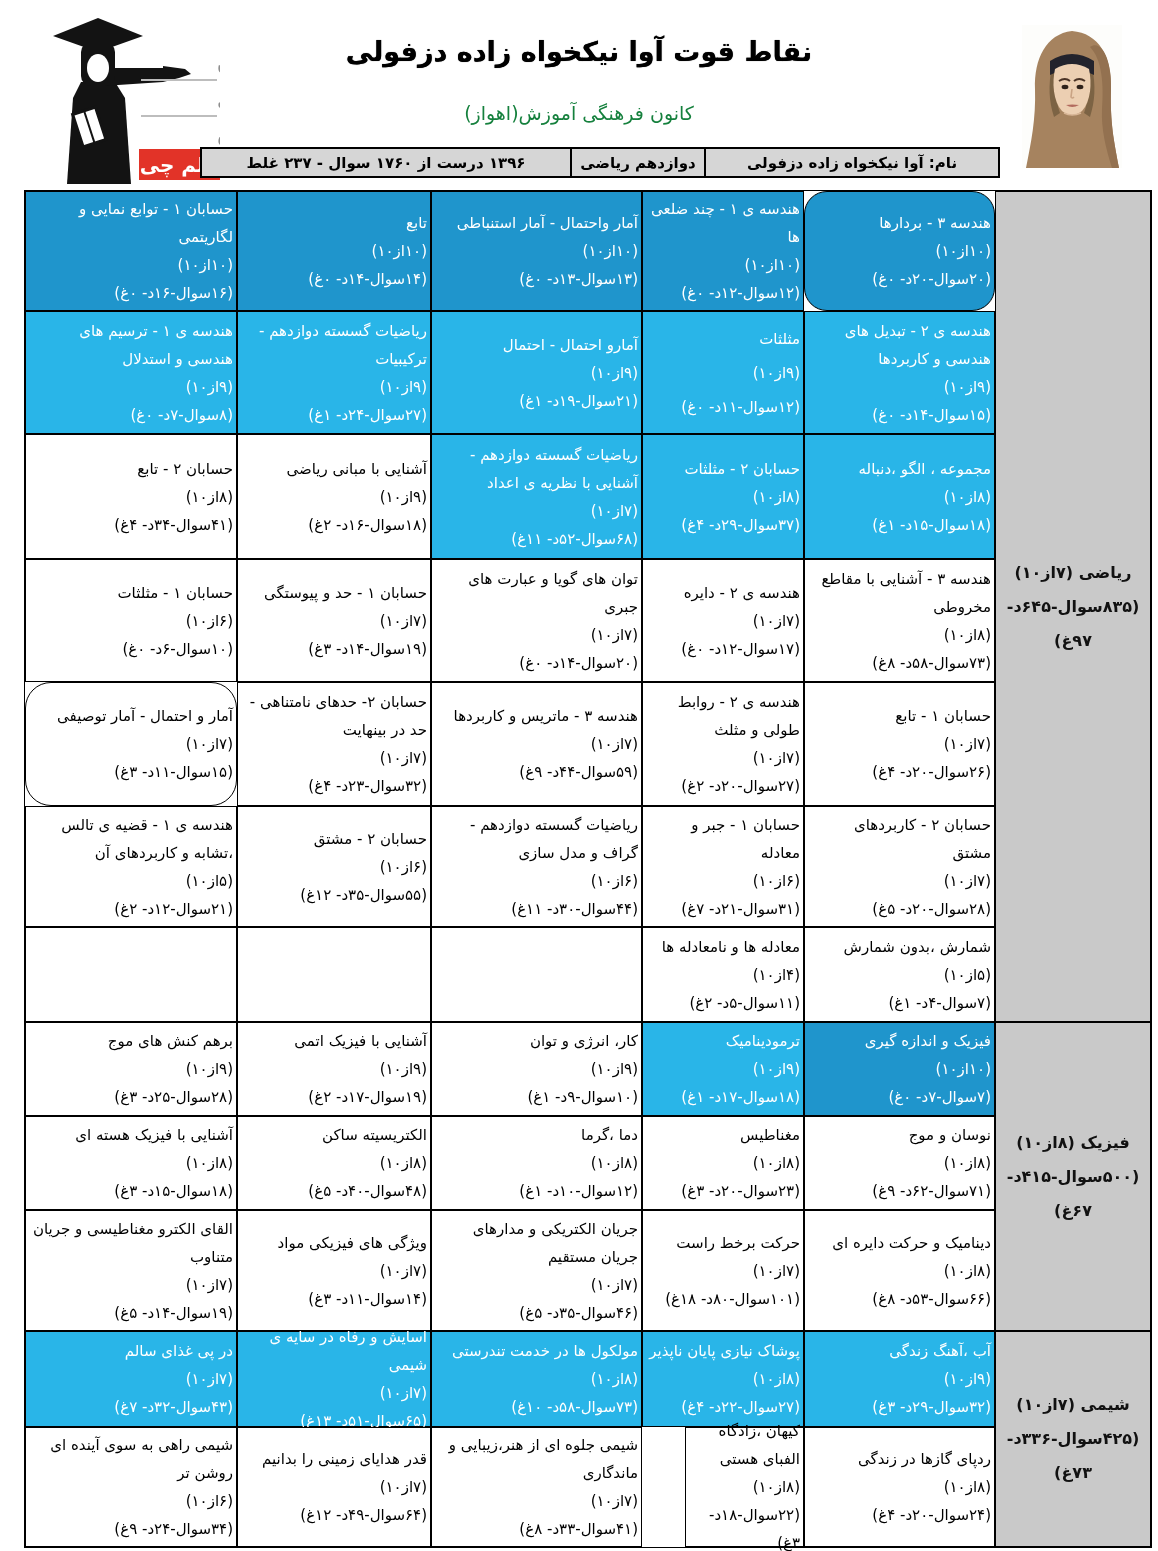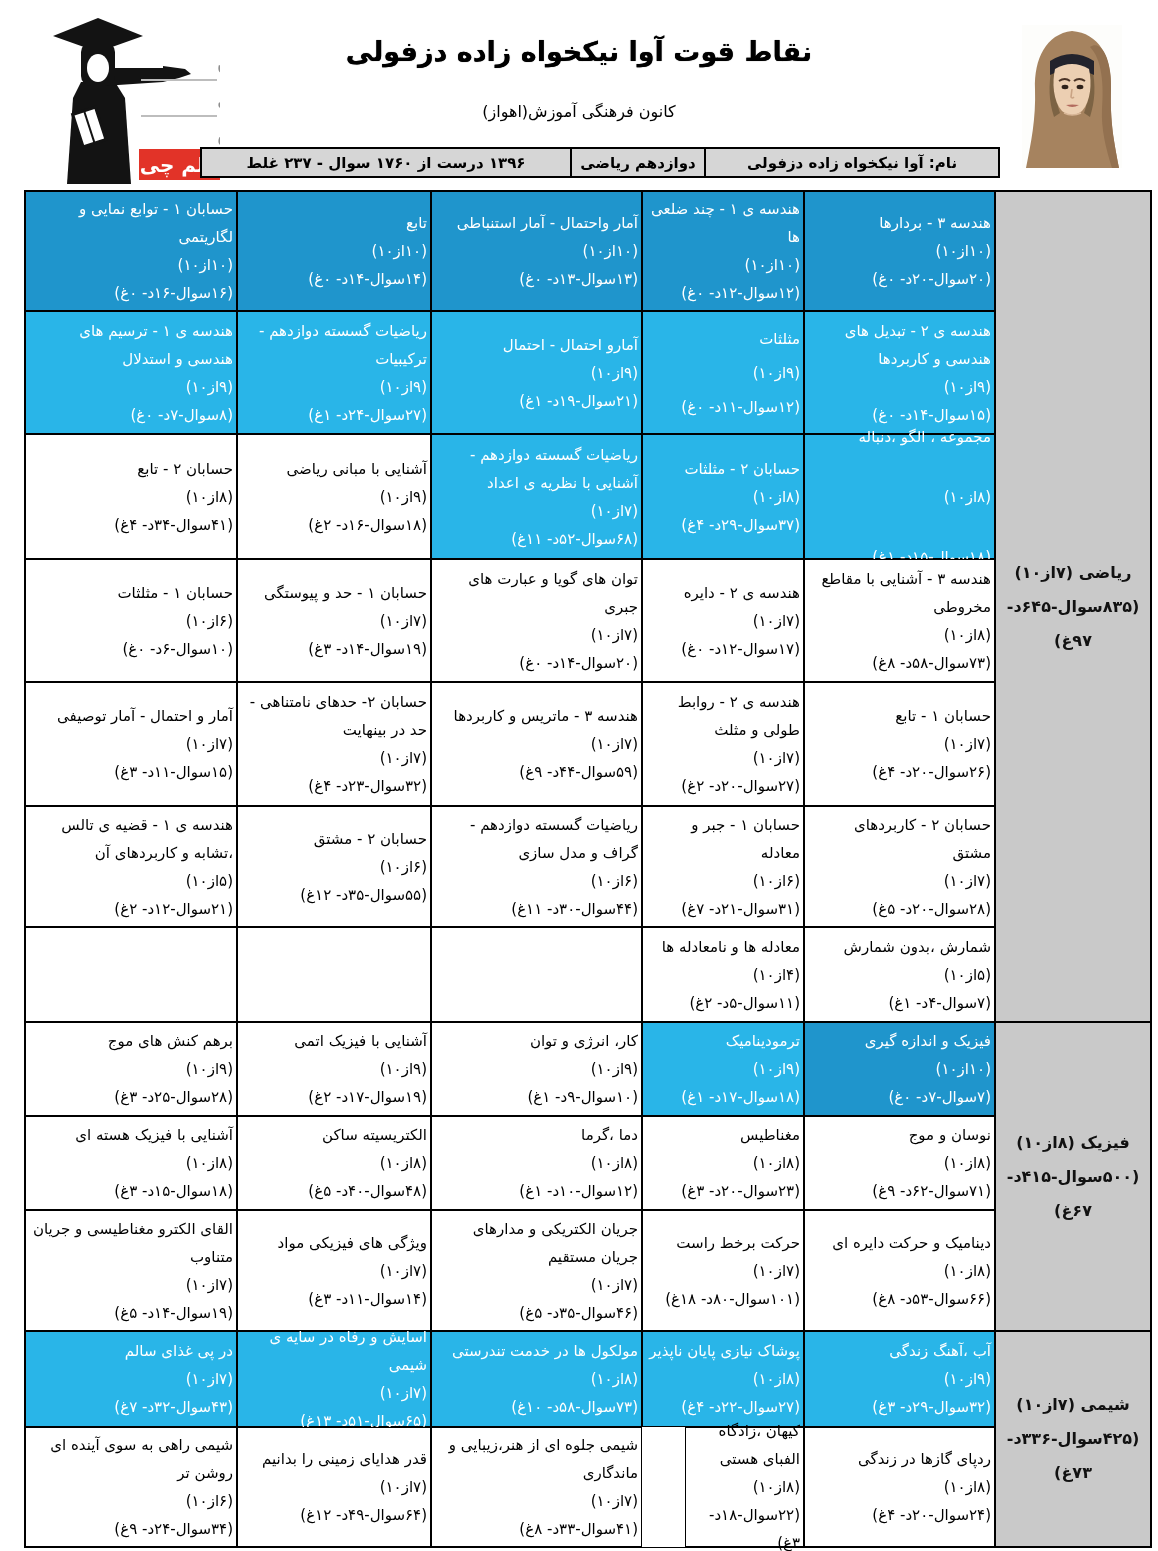--- a/index.html
+++ b/index.html
@@ -2,21 +2,21 @@
 <html lang="fa" dir="rtl"><head>
 <meta charset="utf-8">
 <style>
   html,body{margin:0;padding:0;background:#fff;}
   body{width:1158px;height:1551px;position:relative;overflow:hidden;
        font-family:"DejaVu Sans",sans-serif;}
   
   .page-title{position:absolute;top:36px;right:0;left:0;text-align:center;
     font-size:27px;font-weight:bold;color:#000;text-shadow:0 0 0.7px #000;}
   .page-subtitle{position:absolute;top:102px;right:0;left:0;text-align:center;
-    font-size:16px;color:#000000;}
+    font-size:19px;color:#15803d;}
   .info-bar{position:absolute;top:147px;left:200px;width:800px;height:31px;
     display:flex;direction:rtl;background:#d6d6d6;border:2px solid #000;box-sizing:border-box;}
   .info-cell{display:flex;align-items:center;justify-content:center;
     font-size:15px;font-weight:bold;color:#000;box-sizing:border-box;}
   .info-cell + .info-cell{border-right:2px solid #000;}
   .info-name{width:292px;text-align:right;} .info-grade{width:134px;} .info-stats{width:370px;text-align:center;}
   
   .logo{position:absolute;top:6px;left:45px;width:175px;height:178px;}
   
   .photo{position:absolute;top:25px;left:1022px;width:100px;height:143px;}
@@ -104,21 +104,21 @@
   <div class="info-cell info-grade">دوازدهم ریاضی</div>
   <div class="info-cell info-stats">۱۳۹۶ درست از ۱۷۶۰ سوال - ۲۳۷ غلط</div>
 </div>
 
 <div class="grid">
     <div class="side-label" style="grid-area: 1 / 1 / span 7;">
       <div>ریاضی (۷از۱۰)</div>
       <div>(۸۳۵سوال-۶۴۵د-</div>
       <div>۹۷غ)</div>
     </div>
-    <div class="cell dark" style="grid-area: 1 / 2;">
+    <div class="cell dark" style="grid-area: 1 / 2; border-radius: 23px;">
       <div class="t">هندسه ۳ - بردارها</div>
       <div class="t">(۱۰از۱۰)</div>
       <div class="t">(۲۰سوال-۲۰د- ۰غ)</div>
     </div>
     <div class="cell dark" style="grid-area: 1 / 3;">
       <div class="t">هندسه ی ۱ - چند ضلعی ها</div>
       <div class="t">(۱۰از۱۰)</div>
       <div class="t">(۱۲سوال-۱۲د- ۰غ)</div>
     </div>
     <div class="cell dark" style="grid-area: 1 / 4;">
@@ -154,21 +154,21 @@
     <div class="cell light" style="grid-area: 2 / 5;">
       <div class="t">ریاضیات گسسته دوازدهم - ترکیبیات</div>
       <div class="t">(۹از۱۰)</div>
       <div class="t">(۲۷سوال-۲۴د- ۱غ)</div>
     </div>
     <div class="cell light" style="grid-area: 2 / 6;">
       <div class="t">هندسه ی ۱ - ترسیم های هندسی و استدلال</div>
       <div class="t">(۹از۱۰)</div>
       <div class="t">(۸سوال-۷د- ۰غ)</div>
     </div>
-    <div class="cell light" style="grid-area: 3 / 2; gap: 32px;">
+    <div class="cell light" style="grid-area: 3 / 2;">
       <div class="t">مجموعه ، الگو ،دنباله</div>
       <div class="t">(۸از۱۰)</div>
       <div class="t">(۱۸سوال-۱۵د- ۱غ)</div>
     </div>
     <div class="cell light" style="grid-area: 3 / 3;">
       <div class="t">حسابان ۲ - مثلثات</div>
       <div class="t">(۸از۱۰)</div>
       <div class="t">(۳۷سوال-۲۹د- ۴غ)</div>
     </div>
     <div class="cell light" style="grid-area: 3 / 4;">
@@ -224,21 +224,21 @@
     <div class="cell white" style="grid-area: 5 / 4;">
       <div class="t">هندسه ۳ - ماتریس و کاربردها</div>
       <div class="t">(۷از۱۰)</div>
       <div class="t">(۵۹سوال-۴۴د- ۹غ)</div>
     </div>
     <div class="cell white" style="grid-area: 5 / 5;">
       <div class="t">حسابان ۲- حدهای نامتناهی - حد در بینهایت</div>
       <div class="t">(۷از۱۰)</div>
       <div class="t">(۳۲سوال-۲۳د- ۴غ)</div>
     </div>
-    <div class="cell white" style="grid-area: 5 / 6;">
+    <div class="cell white" style="grid-area: 5 / 6; border-radius: 26px;">
       <div class="t">آمار و احتمال - آمار توصیفی</div>
       <div class="t">(۷از۱۰)</div>
       <div class="t">(۱۵سوال-۱۱د- ۳غ)</div>
     </div>
     <div class="cell white" style="grid-area: 6 / 2;">
       <div class="t">حسابان ۲ - کاربردهای مشتق</div>
       <div class="t">(۷از۱۰)</div>
       <div class="t">(۲۸سوال-۲۰د- ۵غ)</div>
     </div>
     <div class="cell white" style="grid-area: 6 / 3;">

